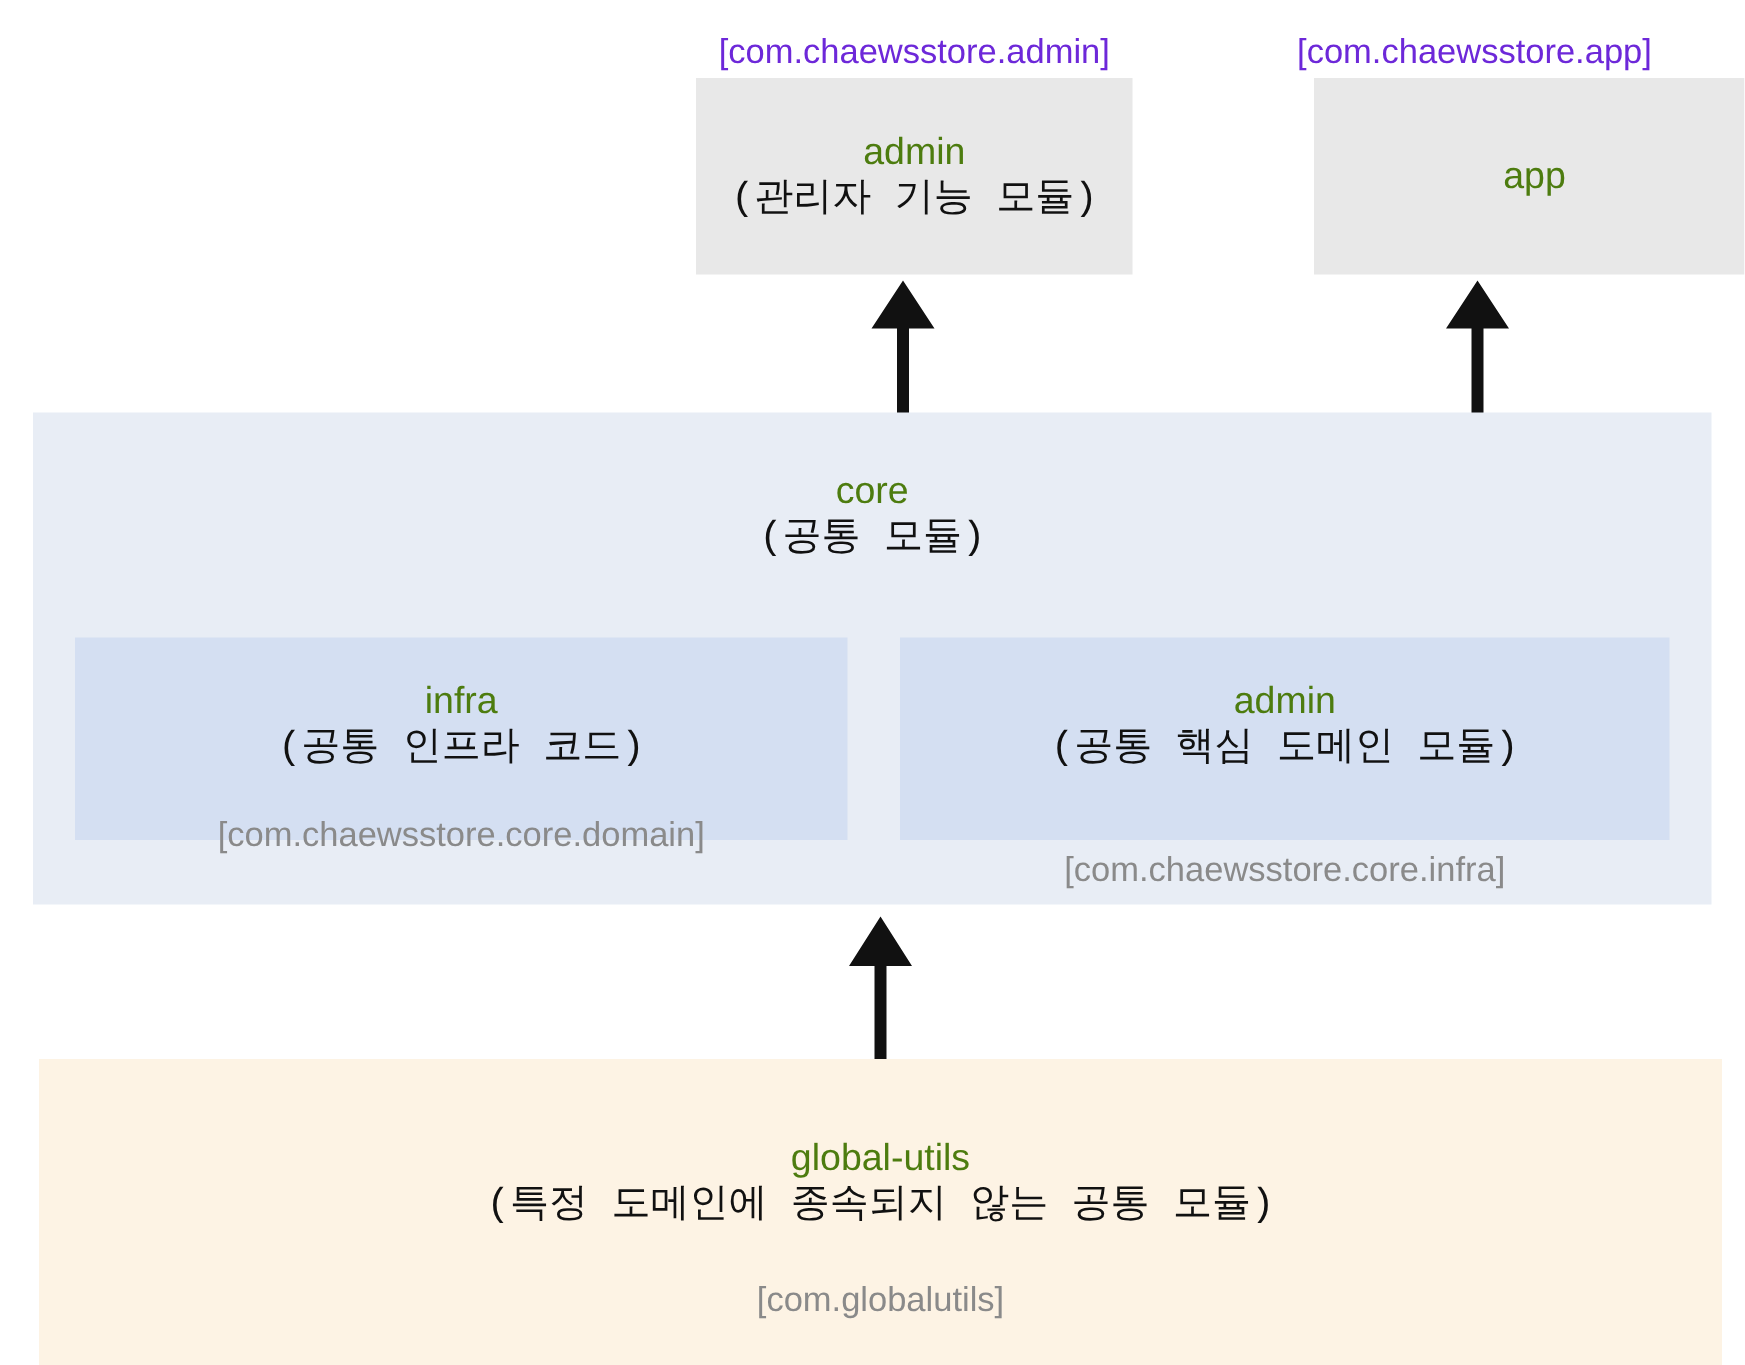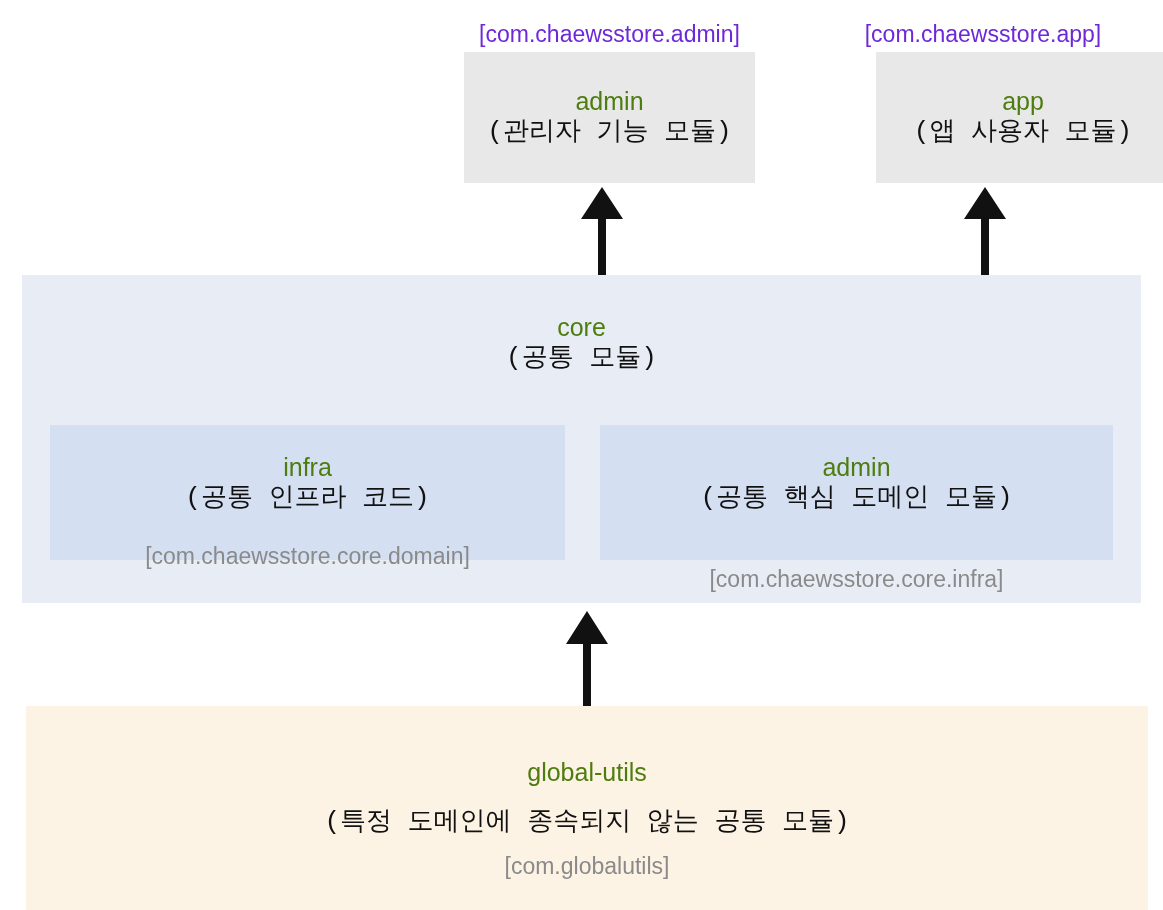--- a/index.html
+++ b/index.html
@@ -101,21 +101,20 @@
     left: 600px; top: 425px;
     width: 513px; height: 135px;
   }
 
   #node-global-utils {
     left: 26px;  top: 706px;
     width: 1122px; height: 204px;
     background: #fdf3e4;
     justify-content: flex-start;
     padding-top: 52px;
-    gap: 19px;
   }
 
   
   .arrow {
     position: absolute;
   }
 </style>
 </head>
 <body>
 
@@ -125,21 +124,20 @@
 
   <div class="pkg-label" style="left:836px; top:23px; width:294px;">[com.chaewsstore.app]</div>
 
   <div class="node top-module" id="node-admin">
     <div class="node-title">admin</div>
     <div class="node-sub">(관리자 기능 모듈)</div>
   </div>
 
   <div class="node top-module" id="node-app">
     <div class="node-title">app</div>
-    <div class="node-sub">(앱 사용자 모듈)</div>
   </div>
 
   <svg class="arrow" style="left:578px; top:186px;" width="48" height="92" viewBox="0 0 48 92">
     <path d="M24 1 L45 33 L28 33 L28 92 L20 92 L20 33 L3 33 Z" fill="#111111"></path>
   </svg>
 
   <svg class="arrow" style="left:961px; top:186px;" width="48" height="92" viewBox="0 0 48 92">
     <path d="M24 1 L45 33 L28 33 L28 92 L20 92 L20 33 L3 33 Z" fill="#111111"></path>
   </svg>
 

